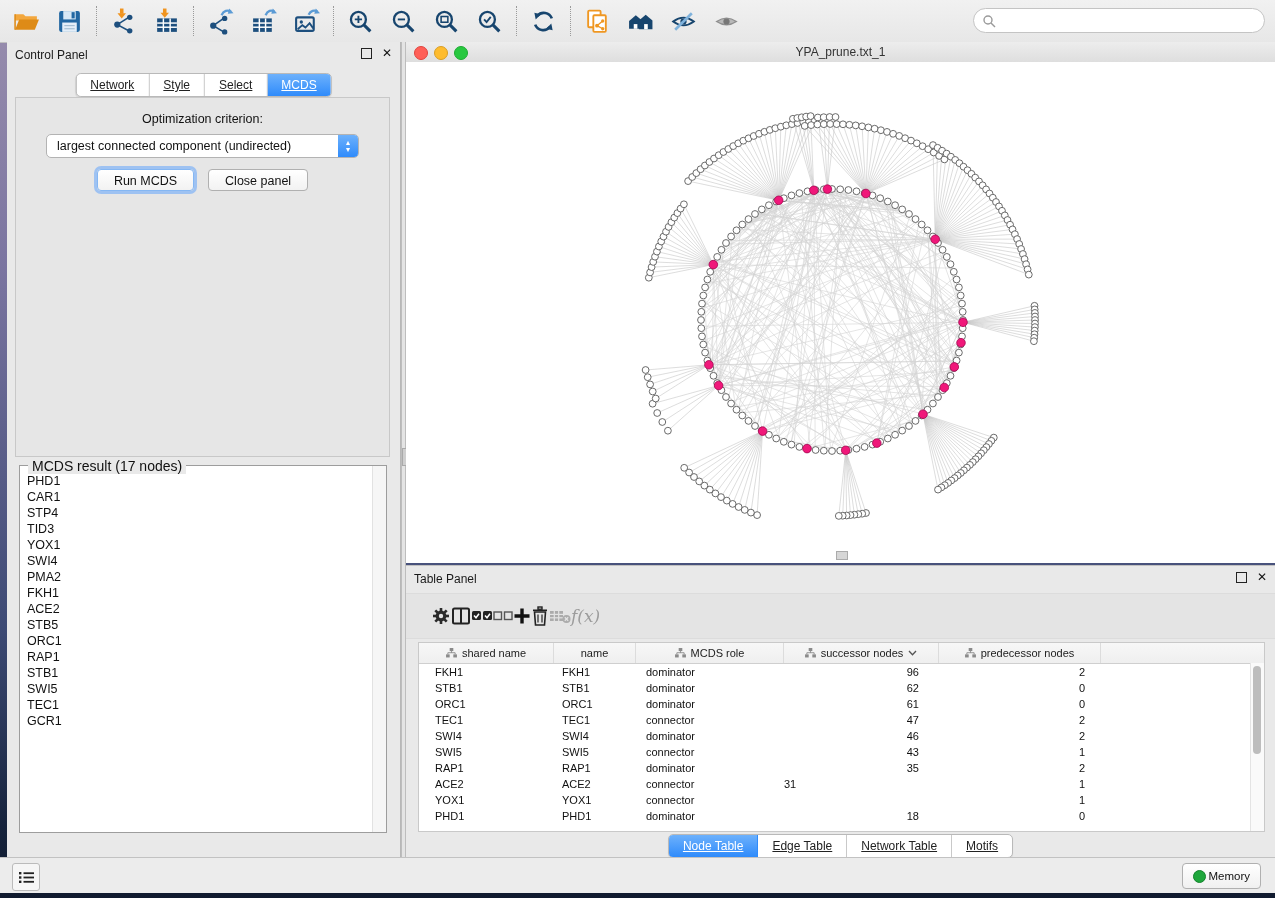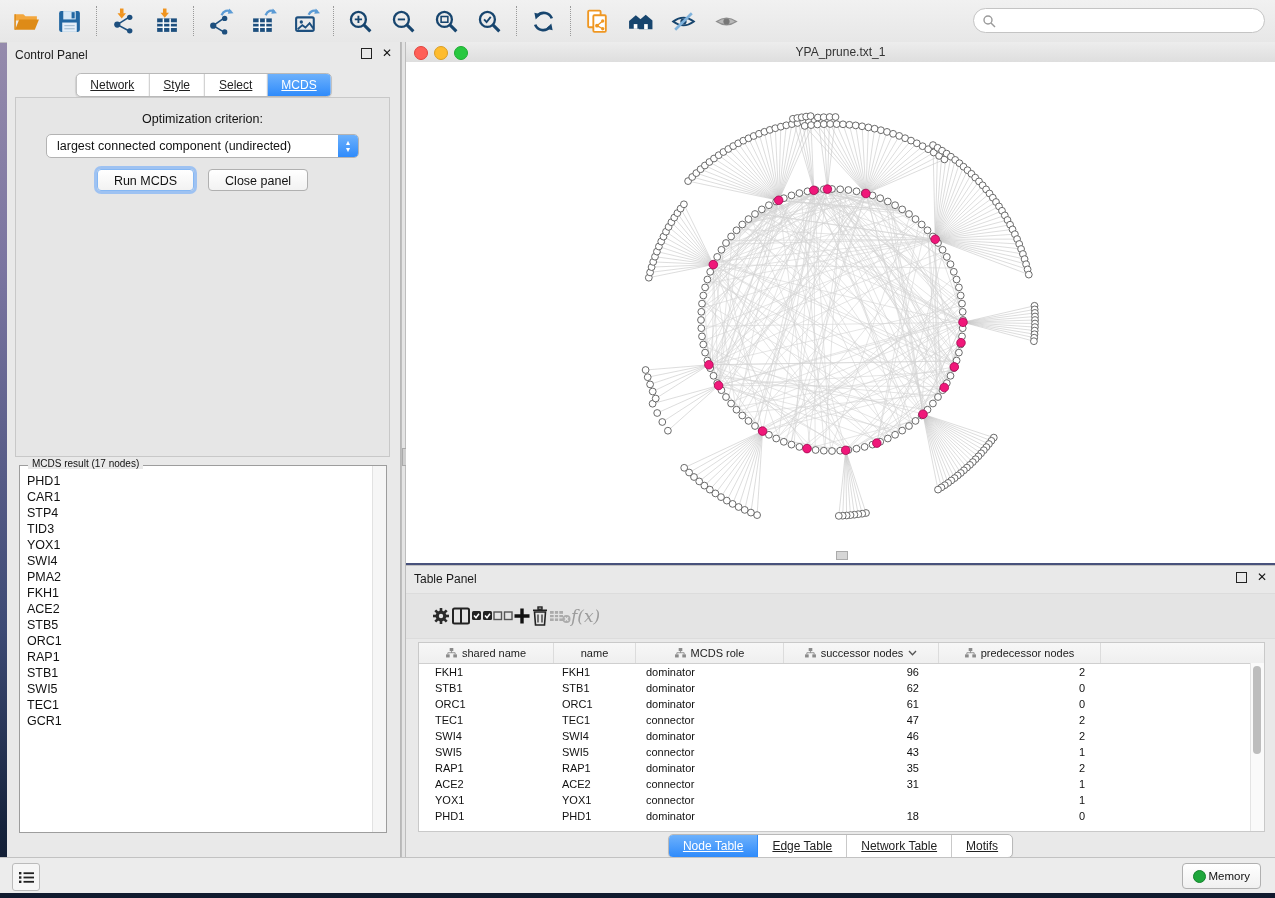--- a/index.html
+++ b/index.html
@@ -34,21 +34,21 @@
   #opt-select{position:absolute;left:30px;right:30px;top:36px;height:24px;background:#fff;border:1px solid #b3b3b3;
     border-radius:5px;display:flex;align-items:center;box-sizing:border-box;}
   #opt-select .val{flex:1;font-size:12.5px;color:#111;padding-left:10px;white-space:nowrap;overflow:hidden;}
   #opt-select .stepper{width:20px;height:22px;border-radius:0 4px 4px 0;background:linear-gradient(#6db1fc,#2f8bfb);
     color:#fff;display:flex;flex-direction:column;align-items:center;justify-content:center;font-size:8px;line-height:7px;}
   .btn-row{position:absolute;top:71px;width:100%;display:flex;justify-content:center;gap:14px;}
   .mac-btn{height:22px;padding:0 16px;background:linear-gradient(#ffffff,#f2f2f2);border:1px solid #b0b0b0;
     border-radius:4px;font-size:12.5px;color:#111;line-height:22px;}
   .mac-btn.focus{box-shadow:0 0 0 3px rgba(110,170,250,.6);border-color:#85b7f3;}
   #mcds-box{position:absolute;left:12px;top:423px;width:366px;height:366px;border:1px solid #9d9d9d;background:#fff;}
-  #mcds-legend{position:absolute;top:-8px;left:8px;background:#e9e9e9;padding:0 4px;font-size:10px;color:#111;}
+  #mcds-legend{position:absolute;top:-8px;left:8px;background:#e9e9e9;padding:0 4px;font-size:14px;color:#111;}
   #mcds-list{position:absolute;left:1px;right:14px;top:3px;bottom:1px;overflow:hidden;padding:4px 0 0 6px;}
   .mcds-item{font-size:12.5px;line-height:16px;color:#111;}
   #mcds-scroll{position:absolute;right:0;top:0;bottom:0;width:13px;background:#f6f6f6;border-left:1px solid #e2e2e2;}
   
   #v-split{position:absolute;left:401px;top:42px;width:5px;height:815px;background:#e4e4e4;
     border-left:1px solid #bdbdbd;border-right:1px solid #bdbdbd;box-sizing:border-box;}
   #v-split .handle{position:absolute;left:0;top:406px;width:3px;height:16px;background:#cfcfcf;border:1px solid #aaa;}
   
   #net-win{position:absolute;left:406px;top:42px;width:869px;height:521px;}
   #net-titlebar{position:absolute;left:0;top:0;right:0;height:20px;background:linear-gradient(#ededed,#dedede);
@@ -1225,21 +1225,21 @@
           <div class="td" style="width: 135px; padding-left: 16px;">RAP1</div>
           <div class="td" style="width: 82px; padding-left: 8px;">RAP1</div>
           <div class="td" style="width: 148px; padding-left: 10px;">dominator</div>
           <div class="td" style="width: 155px; text-align: right; padding-right: 20px;">35</div>
           <div class="td" style="width: 162px; text-align: right; padding-right: 16px;">2</div>
         </div>
         <div class="tbl-row">
           <div class="td" style="width: 135px; padding-left: 16px;">ACE2</div>
           <div class="td" style="width: 82px; padding-left: 8px;">ACE2</div>
           <div class="td" style="width: 148px; padding-left: 10px;">connector</div>
-          <div class="td" style="width: 155px; text-align: right; padding-right: 20px;">31</div>
+          <div class="td" style="width: 155px; padding-right: 20px;">31</div>
           <div class="td" style="width: 162px; text-align: right; padding-right: 16px;">1</div>
         </div>
         <div class="tbl-row">
           <div class="td" style="width: 135px; padding-left: 16px;">YOX1</div>
           <div class="td" style="width: 82px; padding-left: 8px;">YOX1</div>
           <div class="td" style="width: 148px; padding-left: 10px;">connector</div>
           <div class="td" style="width: 155px; text-align: right; padding-right: 20px; margin-top: 12px;">29</div>
           <div class="td" style="width: 162px; text-align: right; padding-right: 16px;">1</div>
         </div>
         <div class="tbl-row">

